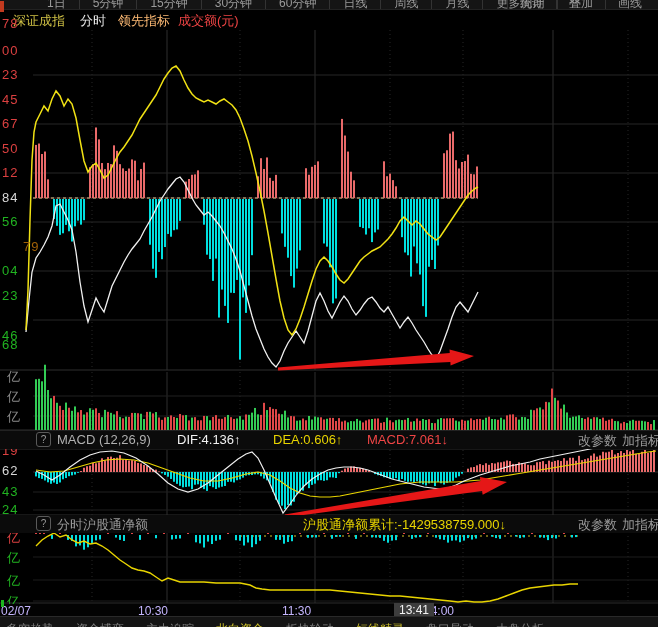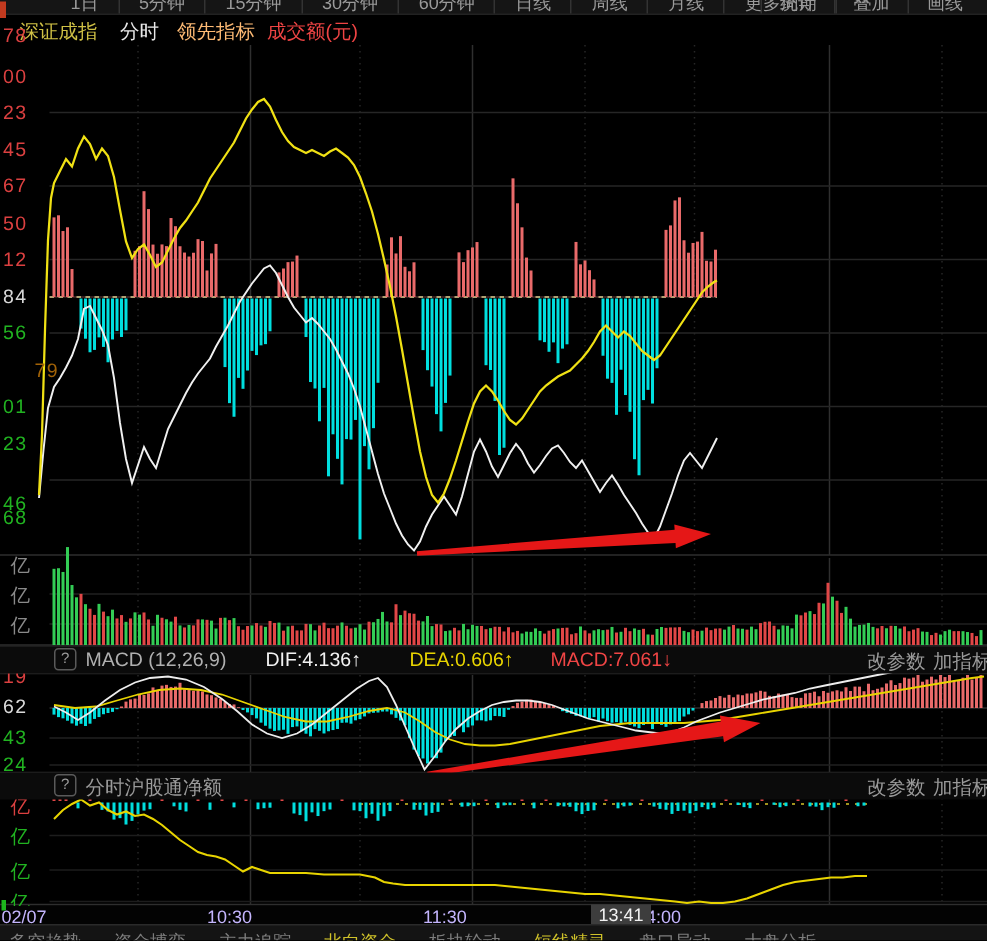--- a/index.html
+++ b/index.html
@@ -764,21 +764,21 @@
       <span class="axis-label" style="left: 2px; top: 16px; color: rgb(219, 64, 64);">78</span>
       <span class="axis-label" style="left: 2px; top: 43px; color: rgb(219, 64, 64);">00</span>
       <span class="axis-label" style="left: 2px; top: 67px; color: rgb(219, 64, 64);">23</span>
       <span class="axis-label" style="left: 2px; top: 92px; color: rgb(219, 64, 64);">45</span>
       <span class="axis-label" style="left: 2px; top: 116px; color: rgb(219, 64, 64);">67</span>
       <span class="axis-label" style="left: 2px; top: 141px; color: rgb(219, 64, 64);">50</span>
       <span class="axis-label" style="left: 2px; top: 165px; color: rgb(219, 64, 64);">12</span>
       <span class="axis-label" style="left: 2px; top: 190px; color: rgb(216, 216, 216);">84</span>
       <span class="axis-label" style="left: 2px; top: 214px; color: rgb(33, 179, 33);">56</span>
       <span class="axis-label" style="left: 10px; top: 239px; color: #a16207; margin-left: 13px;">79</span>
-      <span class="axis-label" style="left: 2px; top: 263px; color: rgb(33, 179, 33);">01</span>
+      <span class="axis-label" style="left: 2px; top: 263px; color: rgb(33, 179, 33);">04</span>
       <span class="axis-label" style="left: 2px; top: 288px; color: rgb(33, 179, 33);">23</span>
       <span class="axis-label" style="left: 2px; top: 328px; color: rgb(33, 179, 33);">46</span>
       <span class="axis-label" style="left: 2px; top: 337px; color: rgb(33, 179, 33);">68</span>
       <span class="axis-label" style="left: 7px; top: 368px; color: rgb(138, 138, 138);">亿</span>
       <span class="axis-label" style="left: 7px; top: 388px; color: rgb(138, 138, 138);">亿</span>
       <span class="axis-label" style="left: 7px; top: 408px; color: rgb(138, 138, 138);">亿</span>
       <span class="axis-label" style="left: 2px; top: 443px; color: rgb(219, 64, 64);">19</span>
       <span class="axis-label" style="left: 2px; top: 463px; color: rgb(216, 216, 216);">62</span>
       <span class="axis-label" style="left: 2px; top: 484px; color: rgb(33, 179, 33);">43</span>
       <span class="axis-label" style="left: 2px; top: 502px; color: rgb(33, 179, 33);">24</span>
@@ -794,20 +794,21 @@
     <span style="left:177px;color:#f2f2f2;">DIF:4.136↑</span>
     <span style="left:273px;color:#e8d400;">DEA:0.606↑</span>
     <span style="left:367px;color:#f04545;">MACD:7.061↓</span>
     <span class="btn" style="left:578px;">改参数</span>
     <span class="btn" style="left:622px;">加指标</span>
   </div>
 
   <div class="panel-row abs" style="top:515px;">
     <span class="help" style="left:36px;">?</span>
     <span style="left:57px;color:#9a9a9a;">分时沪股通净额</span>
+    <span style="left:303px;color:#e8d400;">沪股通净额累计:-1429538759.000↓</span>
     <span class="btn" style="left:578px;">改参数</span>
     <span class="btn" style="left:622px;">加指标</span>
   </div>
 
   <div id="time-axis" class="abs">
       <span class="time-label" style="left: 1px;">02/07</span>
       <span class="time-label" style="left: 138px;">10:30</span>
       <span class="time-label" style="left: 282px;">11:30</span>
       <span class="time-label" style="left: 424px;">14:00</span>
       <span id="cursor-box" style="left: 394px;">13:41</span>

